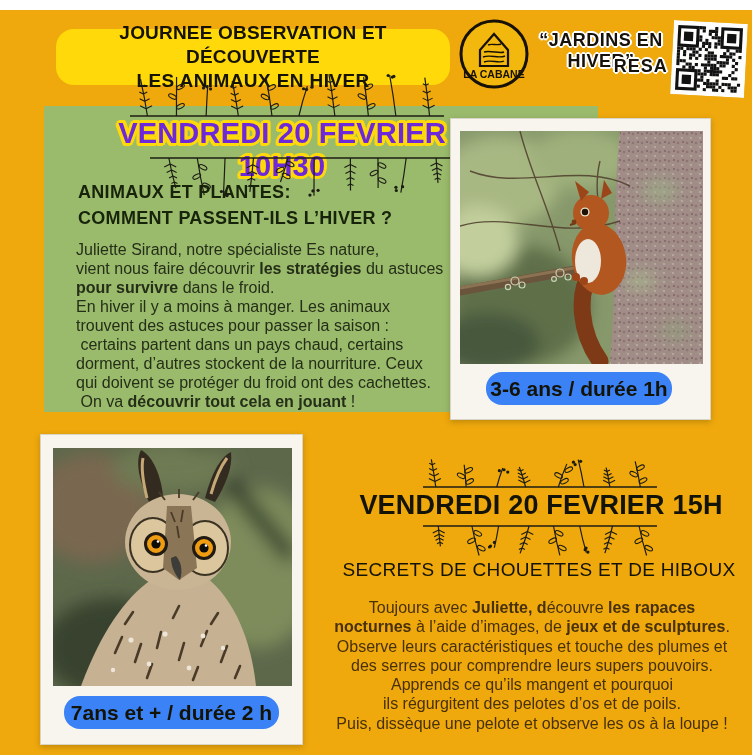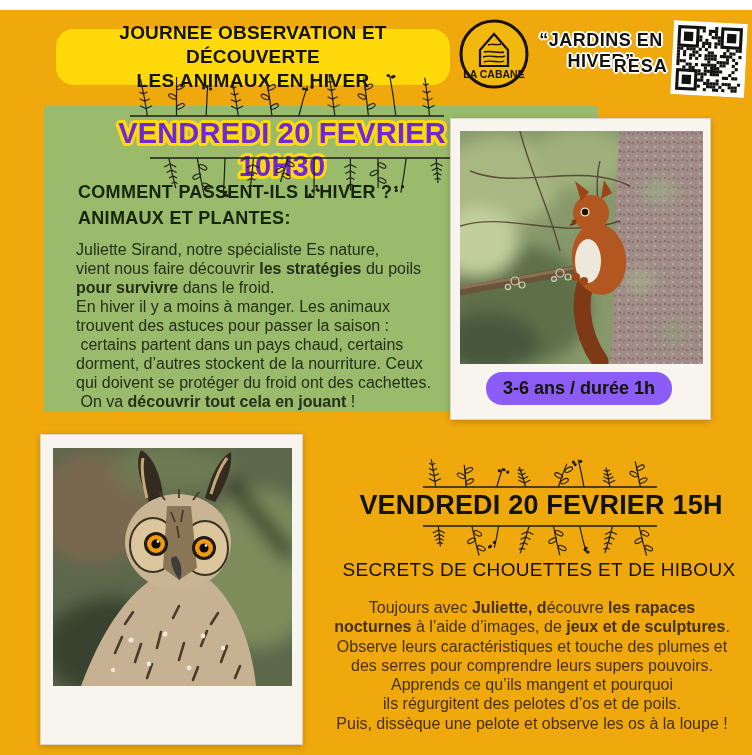--- a/index.html
+++ b/index.html
@@ -39,22 +39,22 @@
     -3px 2px var(--yellow),3px -2px var(--yellow),-2px 3px var(--yellow),2px -3px var(--yellow);}
   .green-heading{position:absolute;left:78px;top:169px;font-size:18px;font-weight:800;color:#18230B;
     line-height:26px;letter-spacing:.3px;}
   .para1{position:absolute;left:76px;top:230px;width:392px;font-size:16px;line-height:19px;color:var(--green-ink);
     white-space:pre-line;}
 
   
   .polaroid{position:absolute;background:var(--cream);border:1px solid #D8D5C8;box-shadow:0 2px 6px rgba(70,50,0,.28);}
   .polaroid .photo{position:absolute;overflow:hidden;background:#6a7a55;}
   .photo svg{width:100%;height:100%;display:block;}
-  .badge{position:absolute;background:#8b5cf6;border-radius:16px;display:flex;align-items:center;justify-content:center;
-    font-size:18px;font-weight:700;color:#131307;}
+  .badge{position:absolute;background:#3b82f6;border-radius:16px;display:flex;align-items:center;justify-content:center;
+    font-size:21px;font-weight:700;color:#131307;}
   .polaroid.squirrel{left:450px;top:108px;width:261px;height:302px;}
   .polaroid.squirrel .photo{left:9px;top:12px;width:243px;height:233px;}
   .polaroid.squirrel .badge{left:35px;top:253px;width:186px;height:33px;}
   .polaroid.owl{left:40px;top:424px;width:263px;height:311px;}
   .polaroid.owl .photo{left:12px;top:13px;width:239px;height:238px;}
   .polaroid.owl .badge{left:23px;top:261px;width:215px;height:33px;}
 
   
   .title2{position:absolute;left:335px;top:480px;width:412px;text-align:center;font-size:27px;font-weight:800;
     color:#131307;letter-spacing:.2px;}
@@ -338,26 +338,26 @@
       <circle cx="253.9357596021948" cy="12.66142232510288" r="1.6" fill="#1C1C14"></circle>
       <circle cx="254.29644204389575" cy="9.48585648148148" r="1.6" fill="#1C1C14"></circle>
       <path d="M294.0979080932785 42 Q294.8642352537723 29.55872942386831 296.01372599451304 17.11745884773662" stroke="#1C1C14" stroke-width="1.2" fill="none"></path>
       <path d="M294.4810716735254 37.02349176954733 l-6 -3 M294.4810716735254 37.02349176954733 l6 -3" stroke="#1C1C14" stroke-width="1.1" fill="none"></path>
       <path d="M294.8642352537723 32.04698353909465 l-5 -2.5 M294.8642352537723 32.04698353909465 l5 -2.5" stroke="#1C1C14" stroke-width="1.1" fill="none"></path>
       <path d="M295.24739883401924 27.07047530864197 l-4 -2 M295.24739883401924 27.07047530864197 l4 -2" stroke="#1C1C14" stroke-width="1.1" fill="none"></path>
       <path d="M295.63056241426614 22.093967078189298 l-3 -1.5 M295.63056241426614 22.093967078189298 l3 -1.5" stroke="#1C1C14" stroke-width="1.1" fill="none"></path>
     </svg>
 
   <div class="green-heading">
+    <div>ANIMAUX ET PLANTES:</div>
     <div>COMMENT PASSENT-ILS L’HIVER ?</div>
-    <div>ANIMAUX ET PLANTES:</div>
   </div>
 
   <div class="para1"><span>Juliette Sirand, notre spécialiste Es nature,
-vient nous faire découvrir </span><b>les stratégies</b><span> du poils
+vient nous faire découvrir </span><b>les stratégies</b><span> du astuces
 </span><b>pour survivre</b><span> dans le froid.
 En hiver il y a moins à manger. Les animaux
 trouvent des astuces pour passer la saison :
 &nbsp;certains partent dans un pays chaud, certains
 dorment, d’autres stockent de la nourriture. Ceux
 qui doivent se protéger du froid ont des cachettes.
 &nbsp;On va </span><b>découvrir tout cela en jouant</b><span> !</span></div>
 
   <div class="polaroid squirrel">
     <div class="photo" title="red-squirrel-in-pine-tree">
@@ -485,20 +485,21 @@
           <circle cx="103" cy="96" r="10.5" fill="#F09C12" stroke="#201A12" stroke-width="3"></circle>
           <circle cx="103" cy="96" r="4.6" fill="#0E0C08"></circle>
           <circle cx="105" cy="93.5" r="1.3" fill="#fff"></circle>
           <circle cx="151" cy="100" r="10.5" fill="#F09C12" stroke="#201A12" stroke-width="3"></circle>
           <circle cx="151" cy="100" r="4.6" fill="#0E0C08"></circle>
           <circle cx="153" cy="97.5" r="1.3" fill="#fff"></circle>
           <path d="M123 108 C 128 114 130 122 127 132 C 122 127 118 118 118 110 Z" fill="#3C3C38"></path>
         </g>
       </svg>
     </div>
+    <div class="badge">7ans et + / durée 2 h</div>
   </div>
 
   <svg class="sprigs" style="left:415px;top:443px;width:250px;height:36px;" viewBox="0 0 250 36">
       <path d="M8 34 H242" stroke="#1C1C14" stroke-width="1.6" fill="none"></path>
       <path d="M20.763820301783266 34 Q18.984561042524007 20.160204475308642 16.31567215363512 6.320408950617284" stroke="#1C1C14" stroke-width="1.2" fill="none"></path>
       <path d="M19.874190672153638 28.46408179012346 l-6 -3 M19.874190672153638 28.46408179012346 l6 -3" stroke="#1C1C14" stroke-width="1.1" fill="none"></path>
       <path d="M18.984561042524007 22.928163580246913 l-5 -2.5 M18.984561042524007 22.928163580246913 l5 -2.5" stroke="#1C1C14" stroke-width="1.1" fill="none"></path>
       <path d="M18.094931412894375 17.392245370370368 l-4 -2 M18.094931412894375 17.392245370370368 l4 -2" stroke="#1C1C14" stroke-width="1.1" fill="none"></path>
       <path d="M17.205301783264748 11.856327160493827 l-3 -1.5 M17.205301783264748 11.856327160493827 l3 -1.5" stroke="#1C1C14" stroke-width="1.1" fill="none"></path>
       <path d="M51.15960219478738 34 Q50.38376886145405 22.851396604938273 49.22001886145405 11.702793209876543" stroke="#1C1C14" stroke-width="1.2" fill="none"></path>

